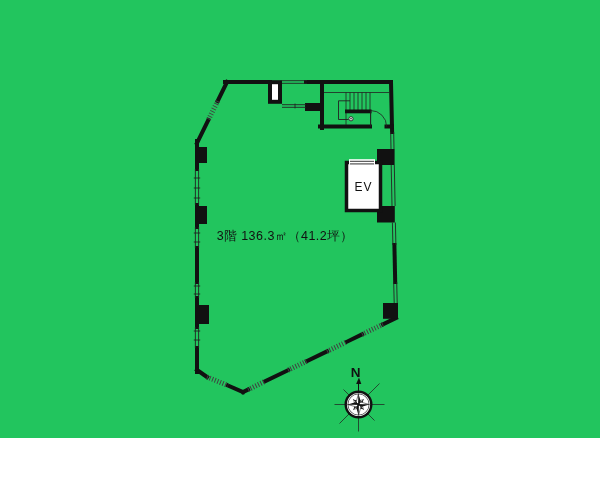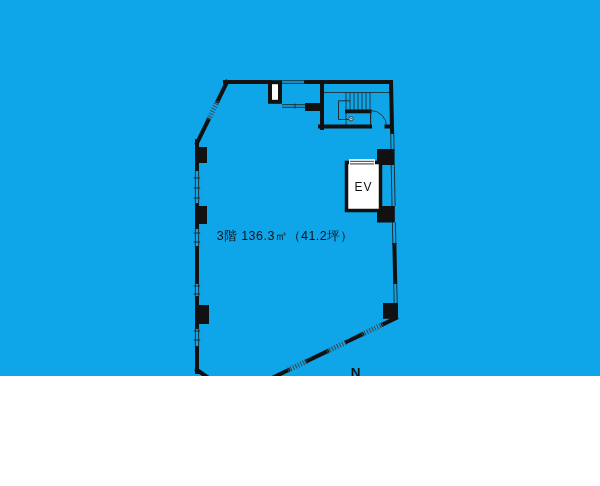--- a/index.html
+++ b/index.html
@@ -3,22 +3,22 @@
 <meta charset="utf-8">
 <style>
   html, body {
     margin: 0;
     padding: 0;
     background: #ffffff;
   }
   .page {
     position: relative;
     width: 600px;
-    height: 376px;
-    background: #0ea5e9;
+    height: 438px;
+    background: #22c55e;
     overflow: hidden;
     font-family: "Liberation Sans", sans-serif;
   }
   svg text {
     font-family: "Liberation Sans", sans-serif;
     fill: #111111;
   }
   .area-label {
     font-size: 12.5px;
     letter-spacing: 0.5px;

